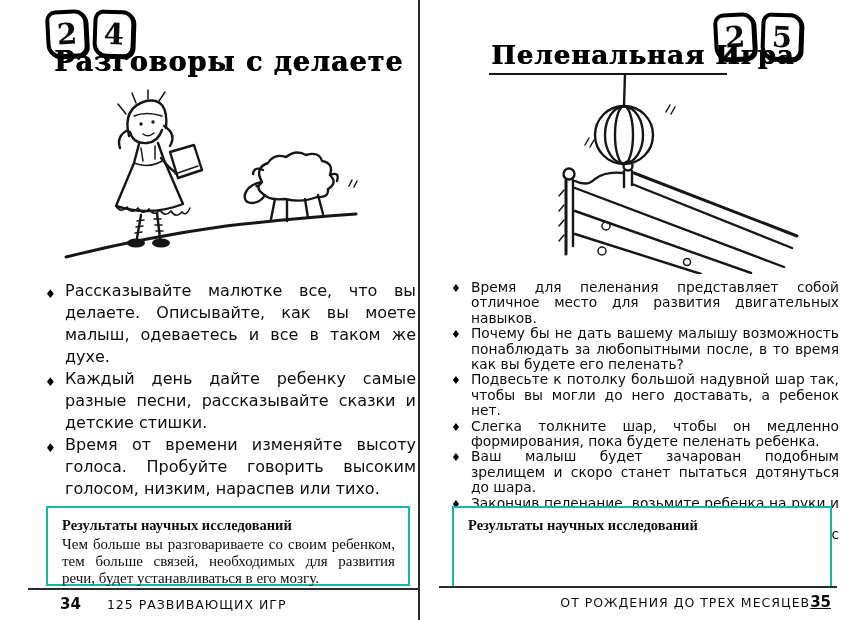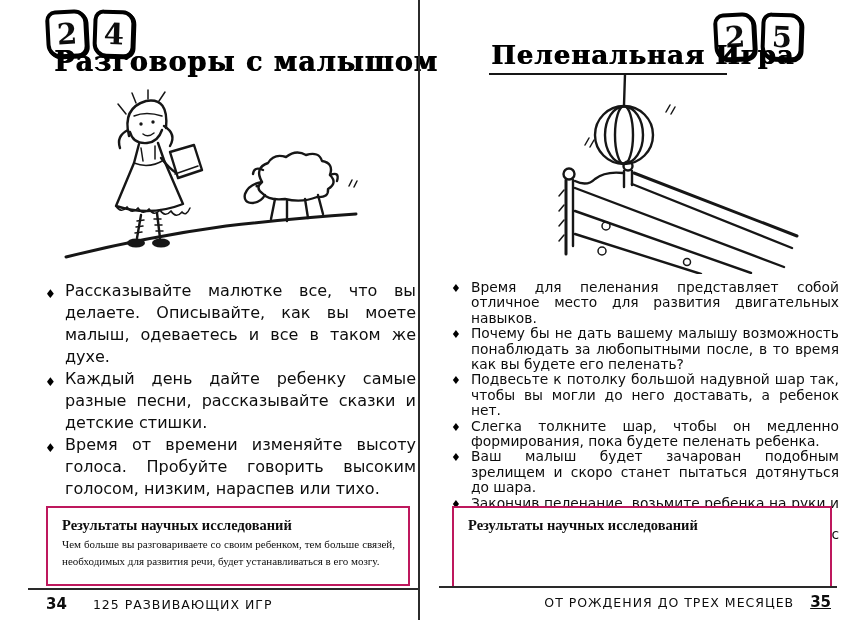--- a/index.html
+++ b/index.html
@@ -42,58 +42,58 @@
   
   .bullets{position:absolute;text-align:justify;}
   .bullets-left{left:44px;top:280px;width:372px;font-size:16px;line-height:22px;}
   .bullets-right{left:29px;top:280px;width:389px;font-size:13.8px;line-height:15.4px;}
   .bullet-item{position:relative;padding-left:21px;}
   .bullet-glyph{position:absolute;left:1px;top:1px;font-size:11px;color:#000;}
   .bullets-left .bullet-glyph{font-size:12px;top:3px;}
 
   
   .research-box{
-    position:absolute;border:2px solid #be185d;background:#fff;
+    position:absolute;border:2px solid #14b8a6;background:#fff;
     font-family:"Liberation Serif","DejaVu Serif",serif;
     padding:9px 13px 6px 14px;box-sizing:border-box;
   }
   .research-box-left{left:46px;top:506px;width:364px;height:80px;}
   .research-box-right{left:31px;top:506px;width:380px;height:82px;}
   .research-title{font-weight:bold;font-size:14.5px;line-height:17px;margin-bottom:2px;}
-  .research-text{font-size:11px;line-height:17px;text-align:justify;}
+  .research-text{font-size:15px;line-height:17px;text-align:justify;}
 
   
   .footer-rule{position:absolute;height:2px;background:#2a2a2a;}
   .footer-rule-left{left:28px;top:588px;width:392px;}
   .footer-rule-right{left:18px;top:586px;width:398px;}
   .footer{position:absolute;font-size:12.5px;letter-spacing:1px;white-space:nowrap;}
-  .footer-left{left:46px;top:595px;}
+  .footer-left{left:60px;top:595px;}
   .footer-right{left:18px;top:593px;width:392px;text-align:right;}
   .page-num{font-weight:bold;font-size:15px;letter-spacing:0;}
   .footer-left .page-num{margin-right:26px;}
-  .footer-right .page-num{margin-left:16px;text-decoration:underline;}
+  .footer-right .page-num{margin-left:0;text-decoration:underline;}
 
   svg .ink{stroke:#161616;fill:none;stroke-width:2.4;stroke-linecap:round;stroke-linejoin:round;}
   svg .ink-thick{stroke:#161616;fill:none;stroke-width:3;stroke-linecap:round;stroke-linejoin:round;}
   svg .ink-thin{stroke:#161616;fill:none;stroke-width:1.5;stroke-linecap:round;}
   svg .fill{fill:#161616;stroke:none;}
 </style>
 </head>
 <body>
 
 <div class="spread">
 
   <div class="page page-left">
 
     <div class="badges badges-left">
       <div class="badge tilt-a">2</div>
       <div class="badge tilt-b">4</div>
     </div>
 
-    <h1 class="title title-left">Разговоры с малышом</h1>
+    <h1 class="title title-left">Разговоры с делаете</h1>
 
     <svg class="illus illus-left" width="308" height="180" viewBox="0 0 308 180">
 
       <path class="ink-thick" d="M 10 171 Q 90 151 170 140 Q 240 132 300 128"></path>
 
       <path class="ink" d="M 73 50 Q 66 22 90 15 Q 113 11 110 42"></path>
       <path class="ink-thin" d="M 70 28 L 62 18"></path>
       <path class="ink-thin" d="M 80 17 L 76 7"></path>
       <path class="ink-thin" d="M 92 13 L 92 4"></path>
       <path class="ink-thin" d="M 103 15 L 109 6"></path>

